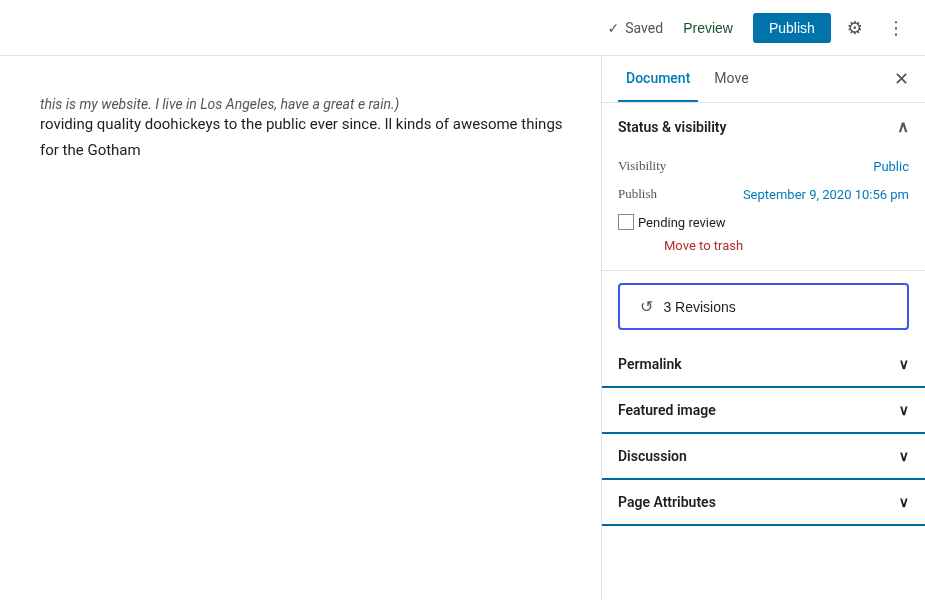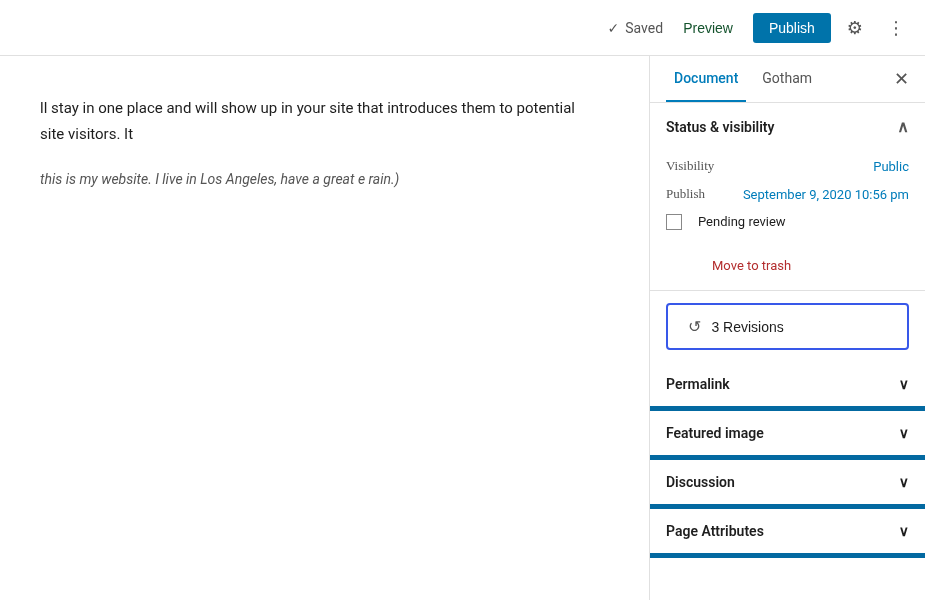--- a/index.html
+++ b/index.html
@@ -96,21 +96,21 @@
       font-style: italic;
       color: #555;
       font-size: 14px;
     }
 
     
     .sidebar {
       position: absolute;
       top: 56px;
       right: 0;
-      width: 276px;
+      width: 324px;
       bottom: 0;
       background: #fff;
       border-left: 1px solid #e0e0e0;
       overflow-y: auto;
     }
 
     .sidebar-tabs {
       display: flex;
       align-items: center;
       border-bottom: 1px solid #e0e0e0;
@@ -194,22 +194,23 @@
     }
 
     .field-value-date {
       font-size: 13px;
       color: #007cba;
       cursor: pointer;
     }
 
     .checkbox-row {
       display: flex;
-      gap: 16px;
-      margin-bottom: 24px;
+      align-items: center;
+      gap: 4px;
+      margin-bottom: 4px;
     }
 
     .checkbox-row input[type="checkbox"] {
       width: 16px;
       height: 16px;
       border: 1px solid #888;
       appearance: none;
       -webkit-appearance: none;
       cursor: pointer;
       background: #fff;
@@ -254,21 +255,21 @@
     
     .collapsed-section {
       display: flex;
       align-items: center;
       justify-content: space-between;
       padding: 14px 16px;
       cursor: pointer;
       font-size: 14px;
       font-weight: 600;
       color: #1e1e1e;
-      border-bottom: 5px solid #0369a1;
+      border-bottom: 2px solid #0369a1;
     }
   </style>
 </head>
 <body>
 
 <div class="toolbar">
   <div class="toolbar-saved">
     <span class="check-icon">✓</span>
     <span>Saved</span>
   </div>
@@ -276,29 +277,29 @@
   <button class="btn-publish">Publish</button>
   <button class="btn-icon">
     <span>⚙</span>
   </button>
   <button class="btn-icon">
     <span>⋮</span>
   </button>
 </div>
 
 <div class="main">
-  <p class="content-text">ll stay in one place and will show up in your site that introduces them to potential site visitors. It</p>
   <p class="content-italic">this is my website. I live in Los Angeles, have a great e rain.)</p>
+  <p class="content-text">roviding quality doohickeys to the public ever since. ll kinds of awesome things for the Gotham</p>
 </div>
 
 <div class="sidebar">
 
   <div class="sidebar-tabs">
     <div class="tab active">Document</div>
-    <div class="tab">Gotham</div>
+    <div class="tab">Move</div>
     <button class="close-btn">
       <span>✕</span>
     </button>
   </div>
 
   <div class="section">
     <div class="section-header">
       <span>Status &amp; visibility</span>
       <span class="chevron">∧</span>
     </div>

